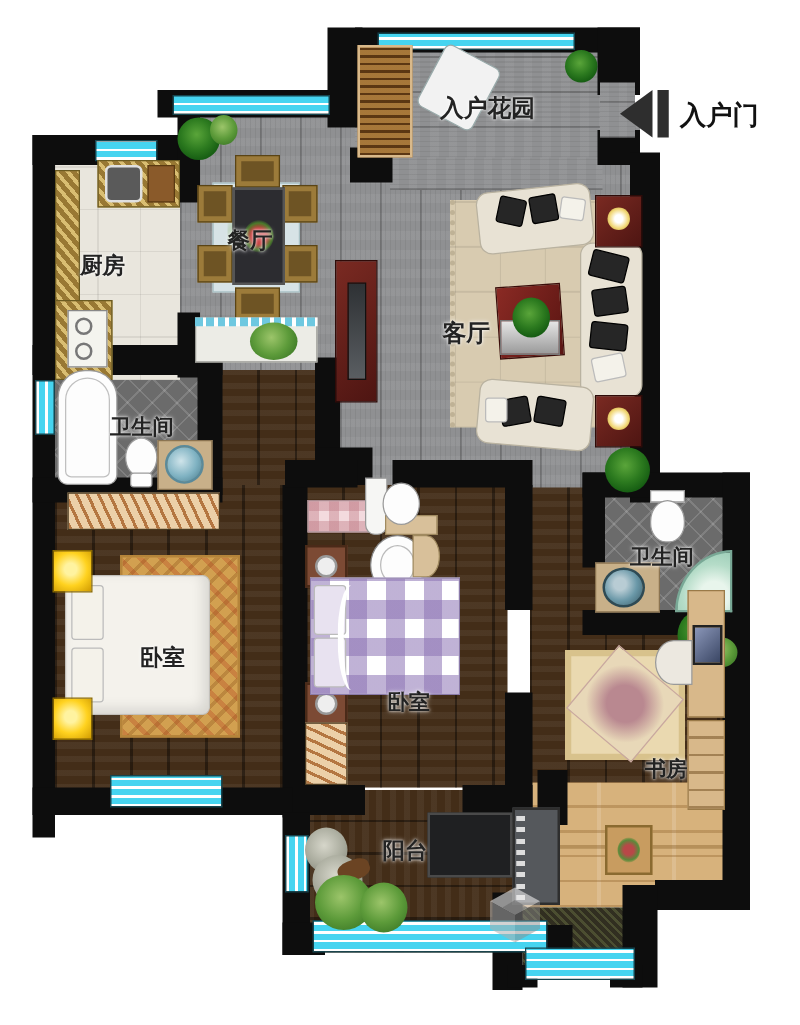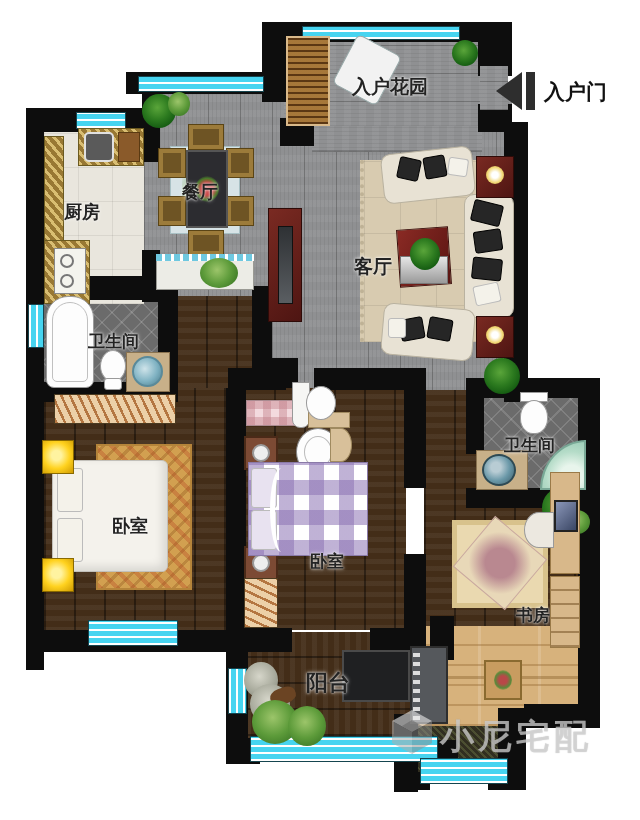--- a/index.html
+++ b/index.html
@@ -256,23 +256,22 @@
   <div style="left:494px;top:670px;width:18px;height:20px;border-radius:50%;background:radial-gradient(circle,#b84848 0 30%,#5a8a3a 60%,transparent 80%);"></div>
 
   <div style="left:342px;top:650px;width:68px;height:52px;background:#1f2022;border:2px solid #4a4a4a;"></div>
   <div style="left:410px;top:646px;width:38px;height:78px;background:#55585c;border:2px solid #2e2e2e;"></div>
   <div style="left:413px;top:650px;width:7px;height:70px;background:repeating-linear-gradient(0deg,#ddd 0 4px,transparent 4px 9px);"></div>
   <div class="plant-gray" style="left:244px;top:662px;width:34px;height:36px;"></div>
   <div class="plant-gray" style="left:250px;top:684px;width:40px;height:40px;"></div>
   <div style="left:270px;top:688px;width:26px;height:16px;background:#6b4423;border-radius:40%;transform:rotate(-20deg);"></div>
   <div class="plant-lt" style="left:252px;top:700px;width:46px;height:44px;"></div>
   <div class="plant-lt" style="left:288px;top:706px;width:38px;height:40px;"></div>
-  <span class="lbl" style="left:306px;top:668px;font-size:22px;">阳台</span>
+  <span class="lbl" style="left:306px;top:668px;font-size:18px;">阳台</span>
 
   <svg style="left:386px;top:706px;" width="52" height="52" viewBox="0 0 52 52">
     <polygon points="26,4 46,15 26,26 6,15" fill="rgba(235,235,235,0.6)"></polygon>
     <polygon points="6,15 26,26 26,48 6,37" fill="rgba(175,175,175,0.55)"></polygon>
     <polygon points="46,15 26,26 26,48 46,37" fill="rgba(140,140,140,0.5)"></polygon>
     <polygon points="26,14 36,20 26,26 16,20" fill="rgba(90,90,90,0.45)"></polygon>
   </svg>
-  <span class="watermark" style="left:440px;top:714px;font-size:34px;">小尼宅配</span>
 
 </div>
 
 </body></html>

